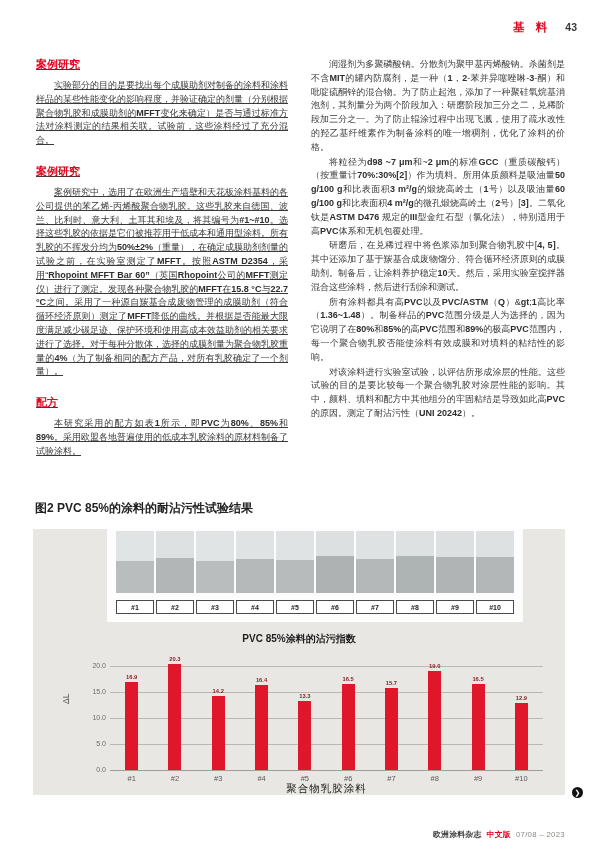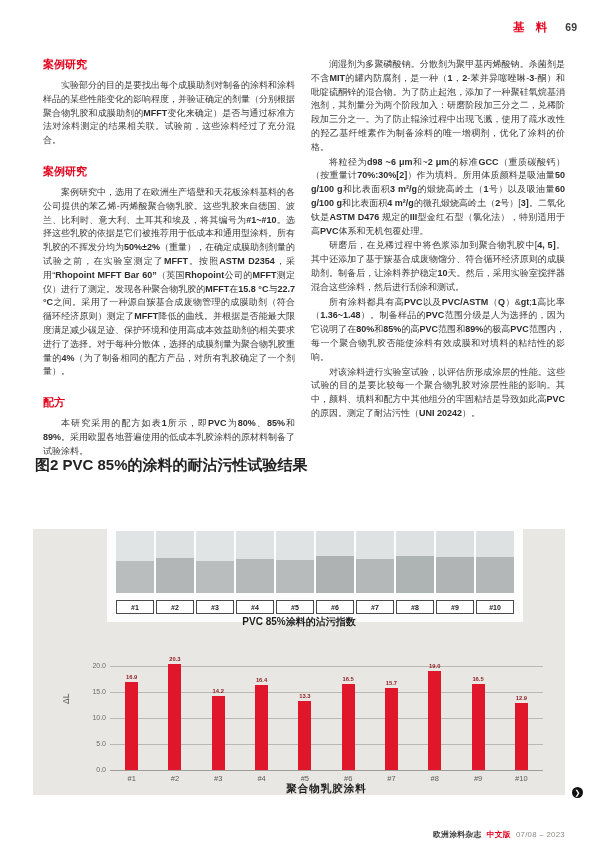--- a/index.html
+++ b/index.html
@@ -8,89 +8,89 @@
        -webkit-font-smoothing:antialiased;}
   .page{position:absolute;inset:0;overflow:hidden;}
 
   
   .header{position:absolute;top:20px;right:23px;display:flex;align-items:baseline;gap:14px;}
   .header .section{color:#e2051f;font-weight:bold;font-size:11.5px;letter-spacing:4px;text-align:right;}
   .header .pageno{color:#3a3a3a;font-weight:bold;font-size:10.5px;}
 
   
   .col{position:absolute;top:58px;font-size:9px;line-height:13.8px;text-align:justify;}
-  .col.left{left:43px;width:252px;}
+  .col.left{left:36px;width:252px;text-decoration:underline;}
   .col.right{left:311px;width:254px;}
   .col h2{color:#e2051f;font-size:11px;font-weight:bold;margin:0 0 8px 0;line-height:13px;}
   .col h2.space{margin-top:17px;}
   .col p{margin:0 0 1px 0;text-indent:2em;}
   .col p b{font-weight:bold;color:#2e2e2e;}
 
-  .figure-caption{position:absolute;left:35px;top:456px;width:420px;
-                  font-size:15px;font-weight:bold;color:#222;}
+  .figure-caption{position:absolute;left:35px;top:500px;width:420px;
+                  font-size:12px;font-weight:bold;color:#222;}
 
   
   .figure{position:absolute;left:33px;top:529px;width:532px;height:266px;background:#e9e7e3;}
   .swatch-panel{position:absolute;left:74px;top:0;width:416px;height:93px;background:#fdfdfd;
                 display:flex;justify-content:space-between;padding:2px 9px;box-sizing:border-box;}
   .swatch-col{width:38px;display:flex;flex-direction:column;}
   .swatch{width:38px;height:62px;display:flex;flex-direction:column;}
   .swatch .top{width:100%;}
   .swatch .bottom{flex:1;}
   .swatch-label{margin-top:7px;height:12px;border:1px solid #4a4a4a;background:#fff;
                 font-size:7px;font-weight:bold;color:#222;display:flex;align-items:center;justify-content:center;}
 
-  .chart-title{position:absolute;left:0;top:86px;width:100%;text-align:center;
+  .chart-title{position:absolute;left:0;top:103px;width:100%;text-align:center;
                font-size:10px;font-weight:bold;color:#1e1e1e;}
 
   .chart{position:absolute;left:77px;top:137px;width:433px;height:104px;}
   .gridline{position:absolute;left:0;width:100%;height:1px;background:#bab8b2;}
   .gridline.base{background:#a19d96;}
   .ytick{position:absolute;right:437px;width:30px;text-align:right;font-size:7px;color:#6e6c66;transform:translateY(-4px);}
   .bar{position:absolute;bottom:0;width:13px;background:#e0162b;}
   .bar-value{position:absolute;width:34px;text-align:center;font-size:5.8px;font-weight:bold;color:#8a1a1f;}
   .xtick{position:absolute;top:108px;width:43px;text-align:center;font-size:7.5px;color:#5b5953;}
   .ylabel{position:absolute;left:28px;top:175px;font-size:8.5px;color:#4d4d4d;
           transform:rotate(-90deg);transform-origin:left top;}
   .xlabel{position:absolute;left:77px;top:253px;width:433px;text-align:center;
-          font-size:10.5px;font-weight:bold;color:#1e1e1e;letter-spacing:1px;}
+          font-size:10.5px;font-weight:normal;color:#1e1e1e;letter-spacing:1px;}
 
   
   .next-btn{position:absolute;left:572px;top:787px;width:11px;height:11px;border-radius:50%;
             background:#111;color:#fff;font-size:7px;line-height:11px;text-align:center;cursor:pointer;}
 
   
   .footer{position:absolute;right:35px;top:814px;font-size:7.8px;font-weight:bold;letter-spacing:.3px;
           display:flex;gap:5px;align-items:baseline;}
   .footer .journal{color:#3c3c3c;}
   .footer .edition{color:#e2051f;}
   .footer .issue{color:#8d8b85;font-weight:normal;margin-top:16px;}
 </style>
 </head>
 <body>
 
 <div class="page">
 
   <div class="header">
     <span class="section">基 料</span>
-    <span class="pageno">69</span>
+    <span class="pageno">43</span>
   </div>
 
   <div class="col left">
     <h2>案例研究</h2>
     <p>实验部分的目的是要找出每个成膜助剂对制备的涂料和涂料样品的某些性能变化的影响程度，并验证确定的剂量（分别根据聚合物乳胶和成膜助剂的<b>MFFT</b>变化来确定）是否与通过标准方法对涂料测定的结果相关联。试验前，这些涂料经过了充分混合。</p>
     <h2 class="space">案例研究</h2>
     <p>案例研究中，选用了在欧洲生产墙壁和天花板涂料基料的各公司提供的苯乙烯-丙烯酸聚合物乳胶。这些乳胶来自德国、波兰、比利时、意大利、土耳其和埃及，将其编号为<b>#1~#10</b>。选择这些乳胶的依据是它们被推荐用于低成本和通用型涂料。所有乳胶的不挥发分均为<b>50%±2%</b>（重量），在确定成膜助剂剂量的试验之前，在实验室测定了<b>MFFT</b>。按照<b>ASTM D2354</b>，采用“<b>Rhopoint MFFT Bar 60”</b>（英国<b>Rhopoint</b>公司的<b>MFFT</b>测定仪）进行了测定。发现各种聚合物乳胶的<b>MFFT</b>在<b>15.8 °C</b>与<b>22.7 °C</b>之间。采用了一种源自羰基合成废物管理的成膜助剂（符合循环经济原则）测定了<b>MFFT</b>降低的曲线。并根据是否能最大限度满足减少碳足迹、保护环境和使用高成本效益助剂的相关要求进行了选择。对于每种分散体，选择的成膜剂量为聚合物乳胶重量的<b>4%</b>（为了制备相同的配方产品，对所有乳胶确定了一个剂量）。</p>
     <h2 class="space">配方</h2>
     <p>本研究采用的配方如表<b>1</b>所示，即<b>PVC</b>为<b>80%</b>、<b>85%</b>和<b>89%</b>。采用欧盟各地普遍使用的低成本乳胶涂料的原材料制备了试验涂料。</p>
   </div>
 
   <div class="col right">
     <p>润湿剂为多聚磷酸钠。分散剂为聚甲基丙烯酸钠。杀菌剂是不含<b>MIT</b>的罐内防腐剂，是一种（<b>1</b>，<b>2</b>-苯并异噻唑啉-<b>3</b>-酮）和吡啶硫酮锌的混合物。为了防止起泡，添加了一种聚硅氧烷基消泡剂，其剂量分为两个阶段加入：研磨阶段加三分之二，兑稀阶段加三分之一。为了防止辊涂过程中出现飞溅，使用了疏水改性的羟乙基纤维素作为制备涂料的唯一增稠剂，优化了涂料的价格。</p>
-    <p>将粒径为<b>d98 ~6 μm</b>和~<b>2 μm</b>的标准<b>GCC</b>（重质碳酸钙）（按重量计<b>70%:30%[2]</b>）作为填料。所用体质颜料是吸油量<b>50 g/100 g</b>和比表面积<b>3 m²/g</b>的煅烧高岭土（<b>1</b>号）以及吸油量<b>60 g/100 g</b>和比表面积<b>4 m²/g</b>的微孔煅烧高岭土（<b>2</b>号）[<b>3]</b>。二氧化钛是<b>ASTM D476</b> 规定的<b>III</b>型金红石型（氯化法），特别适用于高<b>PVC</b>体系和无机包覆处理。</p>
+    <p>将粒径为<b>d98 ~7 μm</b>和~<b>2 μm</b>的标准<b>GCC</b>（重质碳酸钙）（按重量计<b>70%:30%[2]</b>）作为填料。所用体质颜料是吸油量<b>50 g/100 g</b>和比表面积<b>3 m²/g</b>的煅烧高岭土（<b>1</b>号）以及吸油量<b>60 g/100 g</b>和比表面积<b>4 m²/g</b>的微孔煅烧高岭土（<b>2</b>号）[<b>3]</b>。二氧化钛是<b>ASTM D476</b> 规定的<b>III</b>型金红石型（氯化法），特别适用于高<b>PVC</b>体系和无机包覆处理。</p>
     <p>研磨后，在兑稀过程中将色浆添加到聚合物乳胶中[<b>4, 5]</b>。其中还添加了基于羰基合成废物馏分、符合循环经济原则的成膜助剂。制备后，让涂料养护稳定<b>10</b>天。然后，采用实验室搅拌器混合这些涂料，然后进行刮涂和测试。</p>
     <p>所有涂料都具有高<b>PVC</b>以及<b>PVC/ASTM</b>（<b>Q</b>）&amp;<b>gt</b>;<b>1</b>高比率（<b>1.36~1.48</b>）。制备样品的<b>PVC</b>范围分级是人为选择的，因为它说明了在<b>80%</b>和<b>85%</b>的高<b>PVC</b>范围和<b>89%</b>的极高<b>PVC</b>范围内，每一个聚合物乳胶否能使涂料有效成膜和对填料的粘结性的影响。</p>
     <p>对该涂料进行实验室试验，以评估所形成涂层的性能。这些试验的目的是要比较每一个聚合物乳胶对涂层性能的影响。其中，颜料、填料和配方中其他组分的牢固粘结是导致如此高<b>PVC</b>的原因。测定了耐沾污性（<b>UNI 20242</b>）。</p>
   </div>
 
   <div class="figure-caption">图2 PVC 85%的涂料的耐沾污性试验结果</div>
 
   <div class="figure">
     <div class="swatch-panel">
         <div class="swatch-col">

